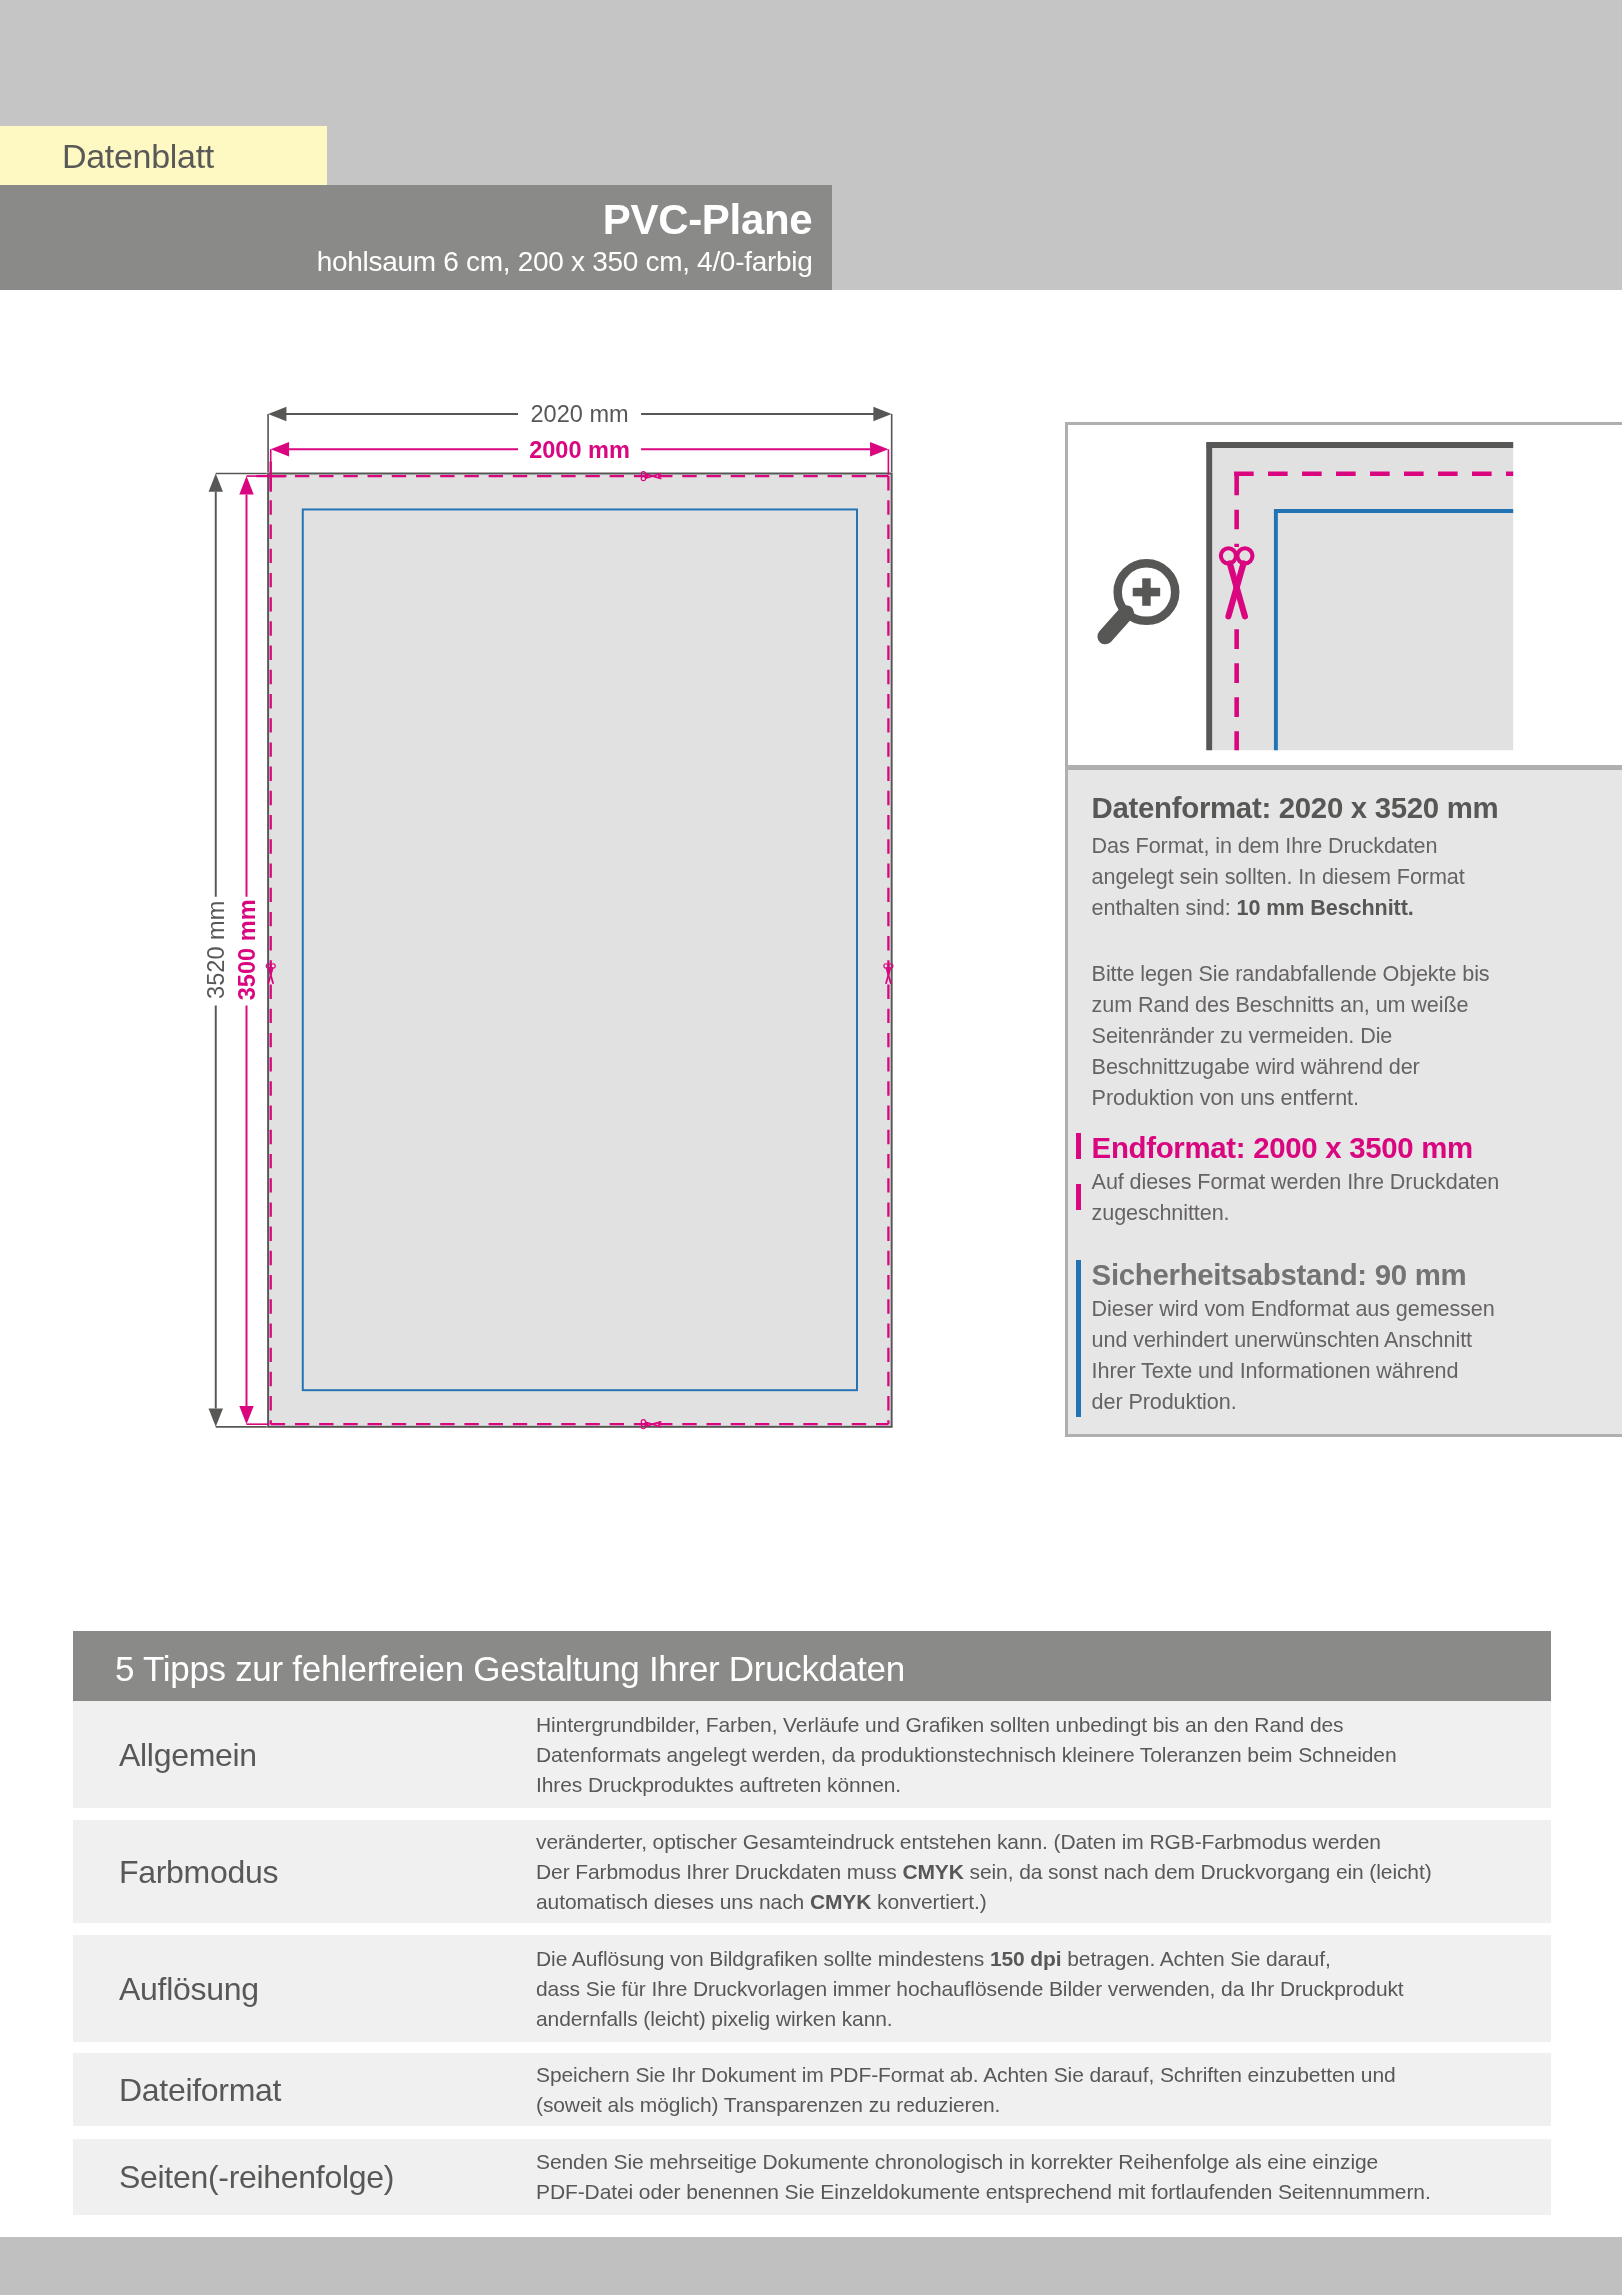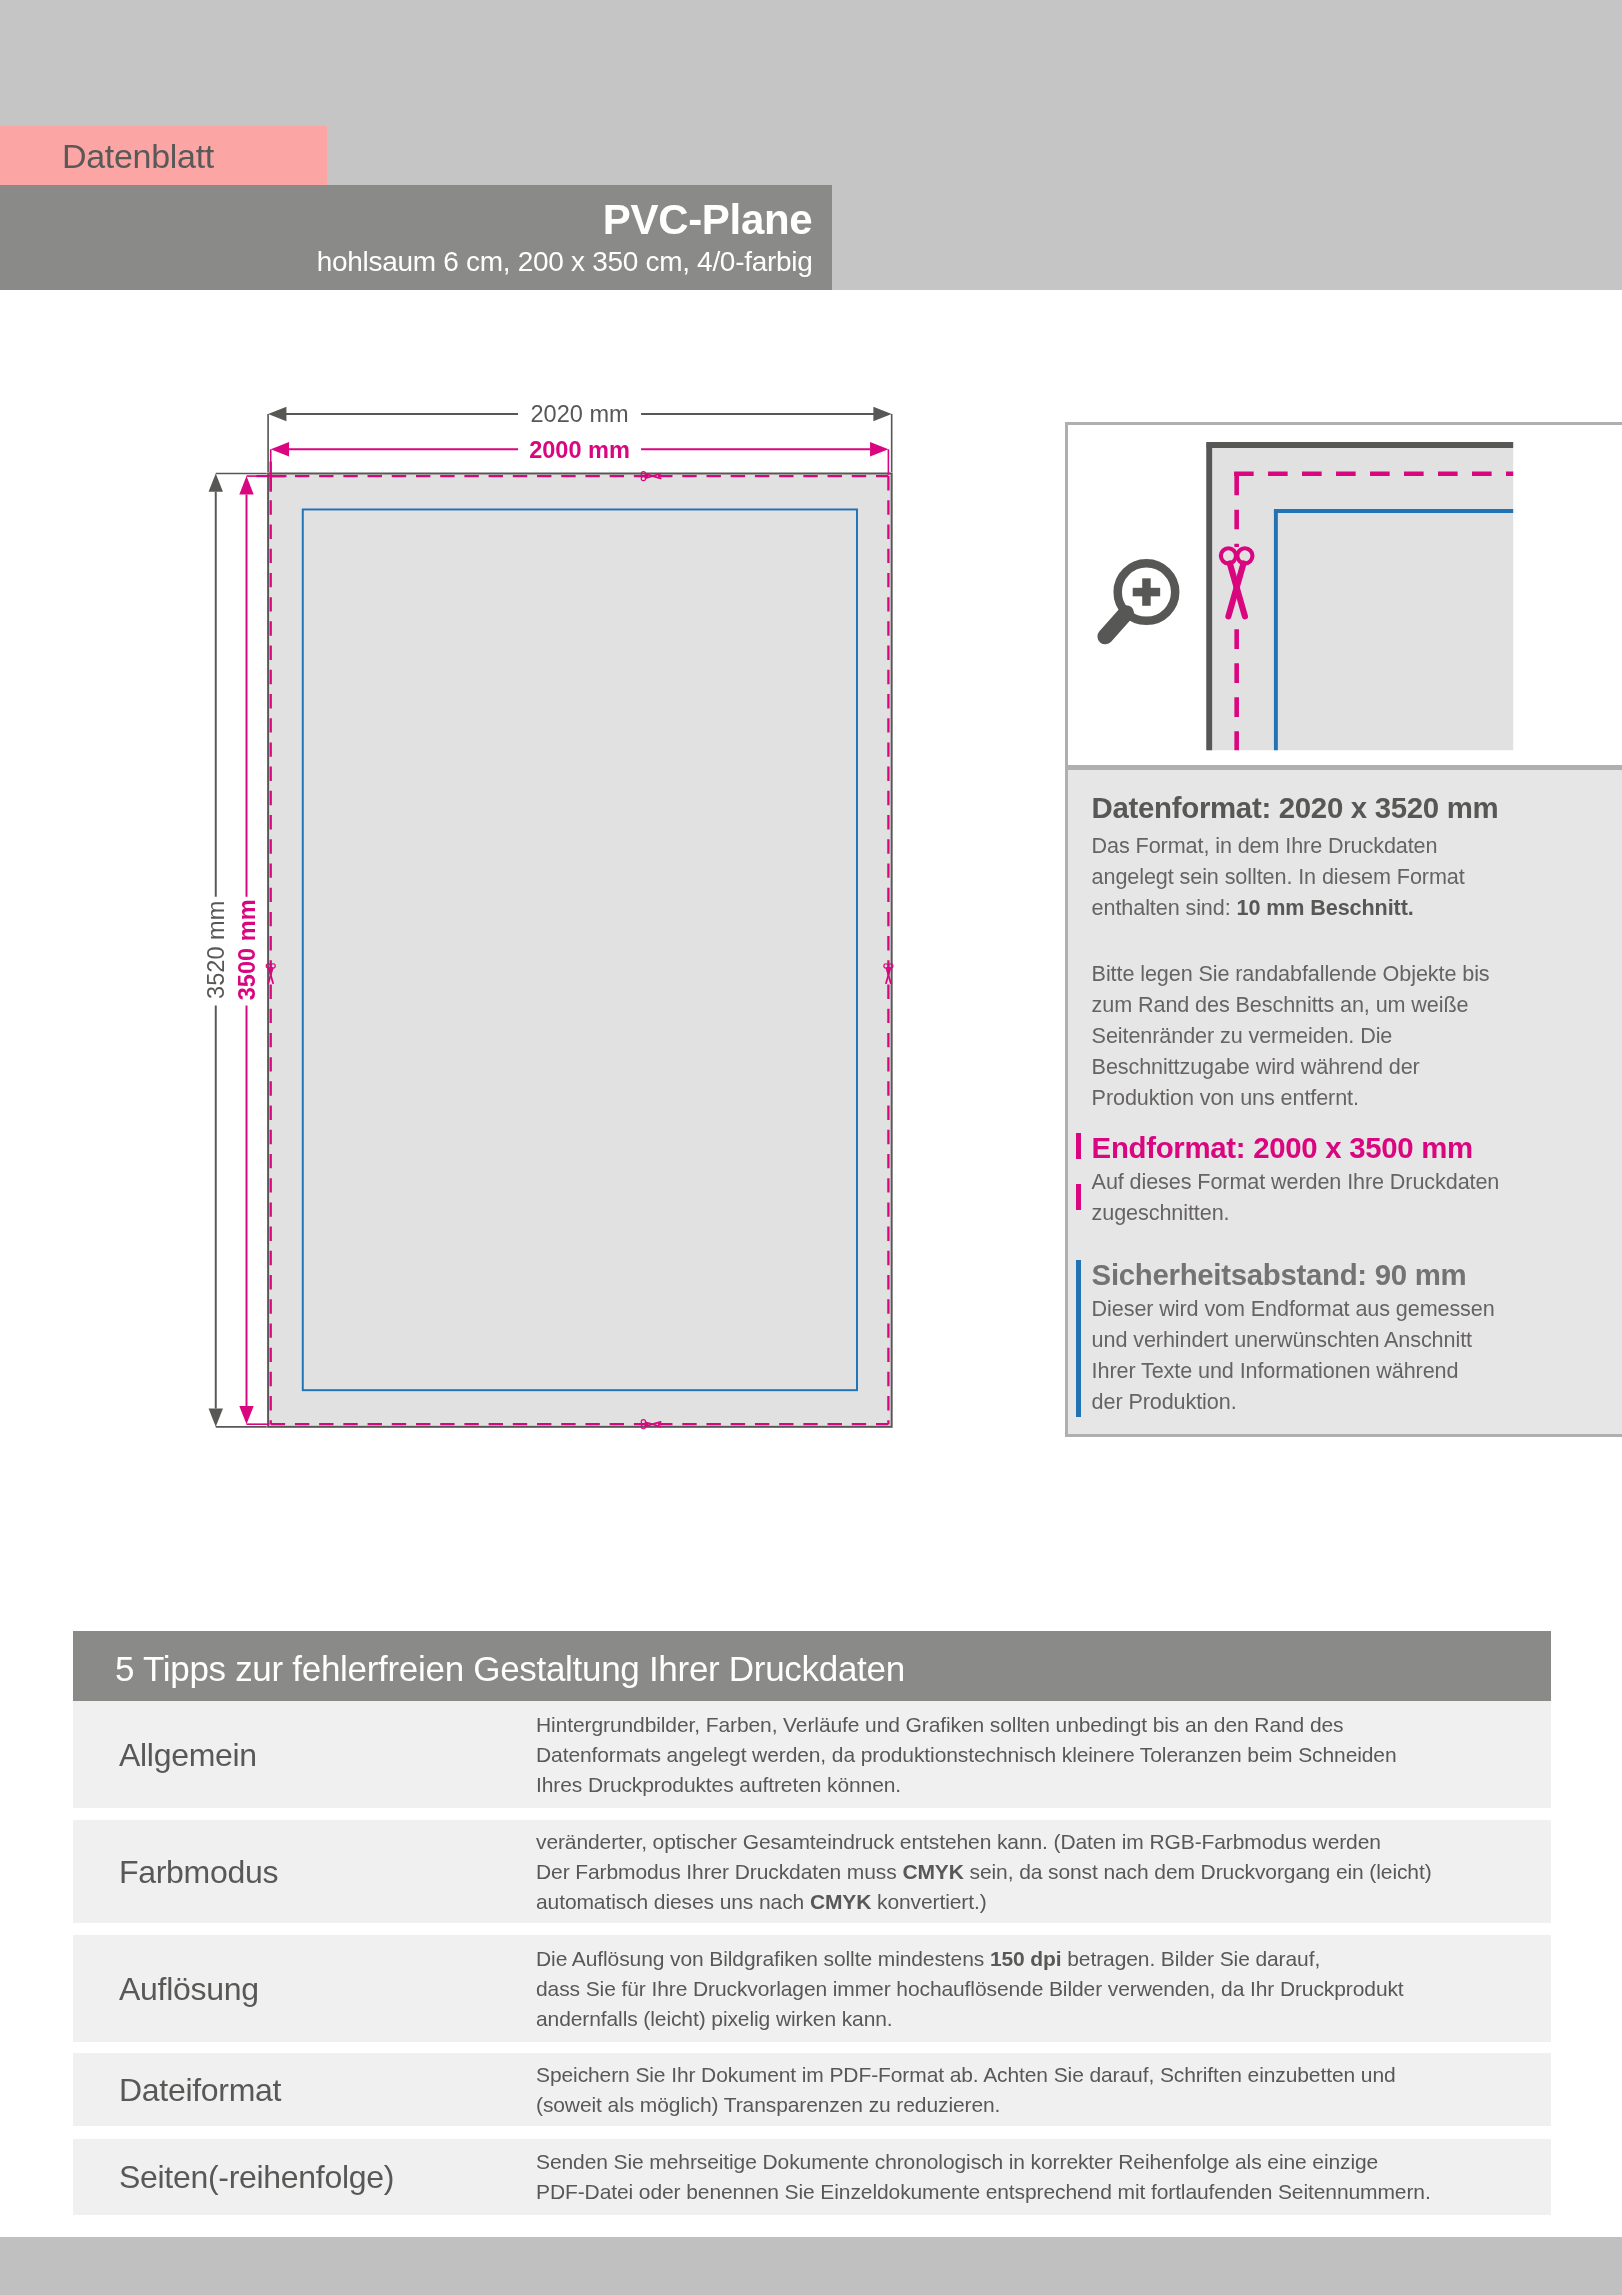--- a/index.html
+++ b/index.html
@@ -1,21 +1,21 @@
 <!DOCTYPE html>
 <html style="font-size:10.5px"><head>
 <meta charset="utf-8">
 <style>
   html,body{margin:0;padding:0;background:#fff;}
   #page{position:relative;width:1623px;height:2295px;background:#ffffff;overflow:hidden;
         font-family:"Liberation Sans",sans-serif;color:#575756;}
 
   
   .top-block{position:absolute;left:0;top:0;width:1623px;height:290px;background:#c6c5c5;}
-  .datenblatt-box{position:absolute;left:0;top:126px;width:327px;height:59px;background:#fca5a5;}
+  .datenblatt-box{position:absolute;left:0;top:126px;width:327px;height:59px;background:#fef9c3;}
   .datenblatt-box span{display:block;padding-left:62px;line-height:60px;font-size:34px;color:#595958;letter-spacing:-0.3px;}
   .title-banner{position:absolute;left:0;top:185px;width:832px;height:105px;background:#8a8a89;
                 display:flex;flex-direction:column;justify-content:center;align-items:flex-end;
                 padding-right:19.6px;box-sizing:border-box;color:#fff;}
   .title-banner .title{font-size:42px;font-weight:700;letter-spacing:-0.3px;line-height:47px;}
   .title-banner .subtitle{font-size:28px;font-weight:400;letter-spacing:-0.3px;line-height:37px;}
 
   
   #diagram{position:absolute;left:183px;top:393px;width:746px;height:1060px;}
   #diagram text{font-family:"Liberation Sans",sans-serif;}
@@ -223,21 +223,21 @@
     <div class="tip-label">Farbmodus</div>
     <div class="tip-body rich">
         <div><span>veränderter, optischer Gesamteindruck entstehen kann. (Daten im RGB-Farbmodus werden</span></div>
         <div><span>Der Farbmodus Ihrer Druckdaten muss </span><span class="b">CMYK</span><span> sein, da sonst nach dem Druckvorgang ein (leicht)</span></div>
         <div><span>automatisch dieses uns nach </span><span class="b">CMYK</span><span> konvertiert.)</span></div>
       </div>
   </div>
   <div class="tip-row row-3">
     <div class="tip-label">Auflösung</div>
     <div class="tip-body rich">
-        <div><span>Die Auflösung von Bildgrafiken sollte mindestens </span><span class="b">150 dpi</span><span> betragen. Bilder Sie darauf,</span></div>
+        <div><span>Die Auflösung von Bildgrafiken sollte mindestens </span><span class="b">150 dpi</span><span> betragen. Achten Sie darauf,</span></div>
         <div><span>dass Sie für Ihre Druckvorlagen immer hochauflösende Bilder verwenden, da Ihr Druckprodukt</span></div>
         <div><span>andernfalls (leicht) pixelig wirken kann.</span></div>
       </div>
   </div>
   <div class="tip-row row-4">
     <div class="tip-label">Dateiformat</div>
     <div class="tip-body rich">
         <div><span>Speichern Sie Ihr Dokument im PDF-Format ab. Achten Sie darauf, Schriften einzubetten und</span></div>
         <div><span>(soweit als möglich) Transparenzen zu reduzieren.</span></div>
       </div>

